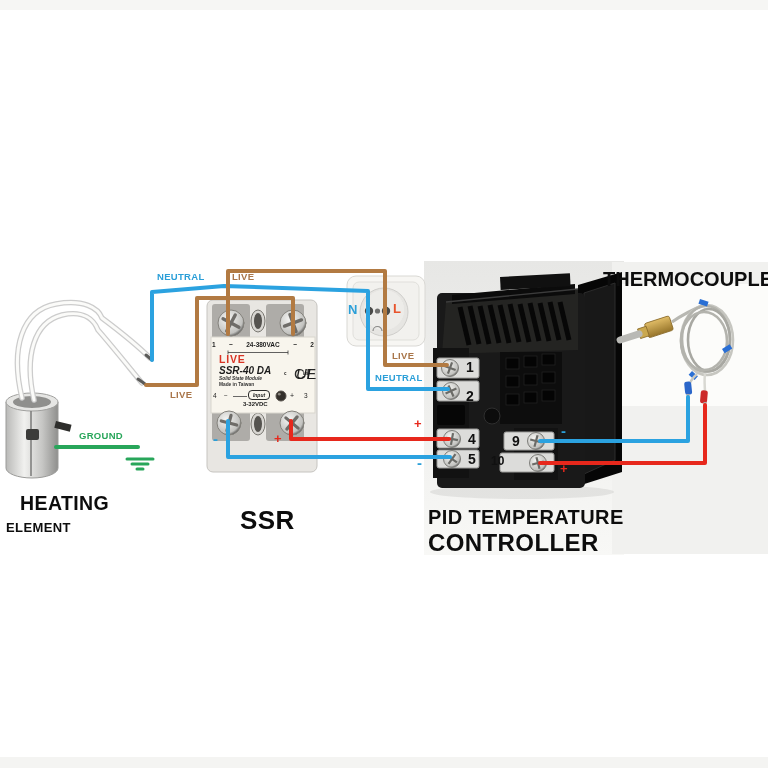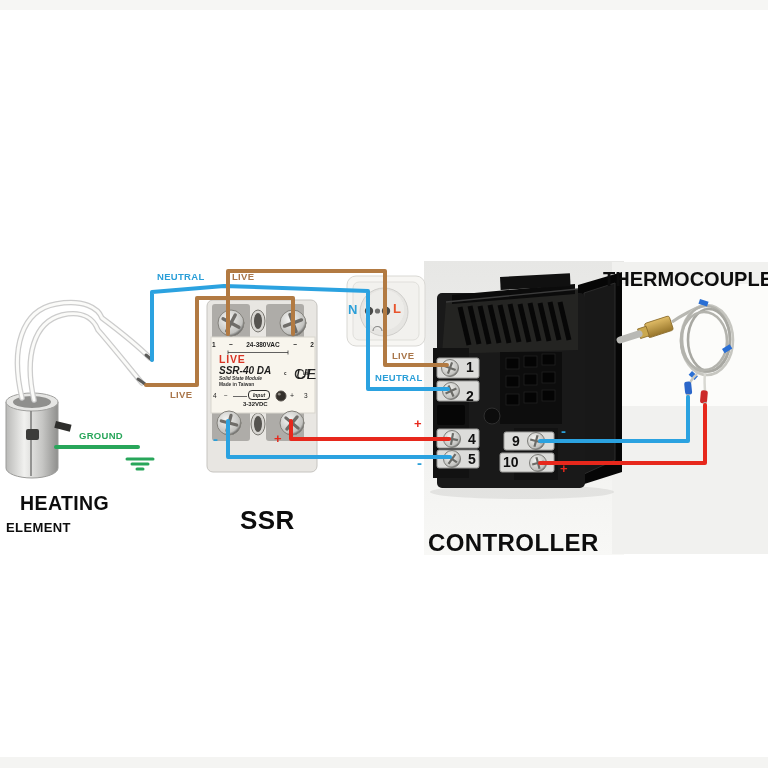--- a/index.html
+++ b/index.html
@@ -274,21 +274,21 @@
 <span class="lbl red" style="left:560px;top:462px;font-size:13px">+</span>
 
 <span class="lbl blue" style="left:348px;top:303px;font-size:13px">N</span>
 <span class="lbl orange" style="left:393px;top:302px;font-size:13px">L</span>
 
 <span class="lbl blk" style="left:466px;top:360px;font-size:14px">1</span>
 <span class="lbl blk" style="left:466px;top:389px;font-size:14px">2</span>
 <span class="lbl blk" style="left:468px;top:432px;font-size:14px">4</span>
 <span class="lbl blk" style="left:468px;top:452px;font-size:14px">5</span>
 <span class="lbl blk" style="left:512px;top:434px;font-size:14px">9</span>
-<span class="lbl blk" style="left:503px;top:455px;font-size:14px">10</span>
+<span class="lbl blk" style="left:491px;top:455px;font-size:12px">10</span>
 
 <div class="ssrtxt acrow">
   <span>1</span>
   <span>~</span>
   <span style="font-weight:700">24-380VAC</span>
   <span>~</span>
   <span>2</span>
 </div>
 <span class="ssrtxt" style="left:219px;top:354px;font-size:10.5px;font-weight:800;letter-spacing:.8px;color:#d93425">LIVE</span>
 <span class="ssrtxt" style="left:294px;top:366px;font-size:15px;letter-spacing:1.5px;color:#2a2a2a">CE</span>
@@ -301,16 +301,17 @@
 <span class="ssrtxt" style="left:213px;top:393px;font-size:6.5px">4</span>
 <span class="ssrtxt" style="left:224px;top:393px;font-size:6.5px">−</span>
 <div class="ssrtxt pill">Input</div>
 <span class="ssrtxt" style="left:290px;top:392px;font-size:7px">+</span>
 <span class="ssrtxt" style="left:304px;top:393px;font-size:6.5px">3</span>
 <span class="ssrtxt" style="left:243px;top:401px;font-size:6px;font-weight:700">3-32VDC</span>
 
 <div class="cap" style="left:20px;top:494px;font-size:19.5px">HEATING</div>
 <div class="cap" style="left:6px;top:521px;font-size:13px">ELEMENT</div>
 <div class="cap" style="left:240px;top:507px;font-size:26px">SSR</div>
+<div class="cap" style="left:428px;top:507px;font-size:20px">PID TEMPERATURE</div>
 <div class="cap" style="left:428px;top:531px;font-size:24px">CONTROLLER</div>
 <div class="cap" style="left:603px;top:269px;font-size:20px;letter-spacing:0">THERMOCOUPLE</div>
 
 </div>
 
 </body></html>

